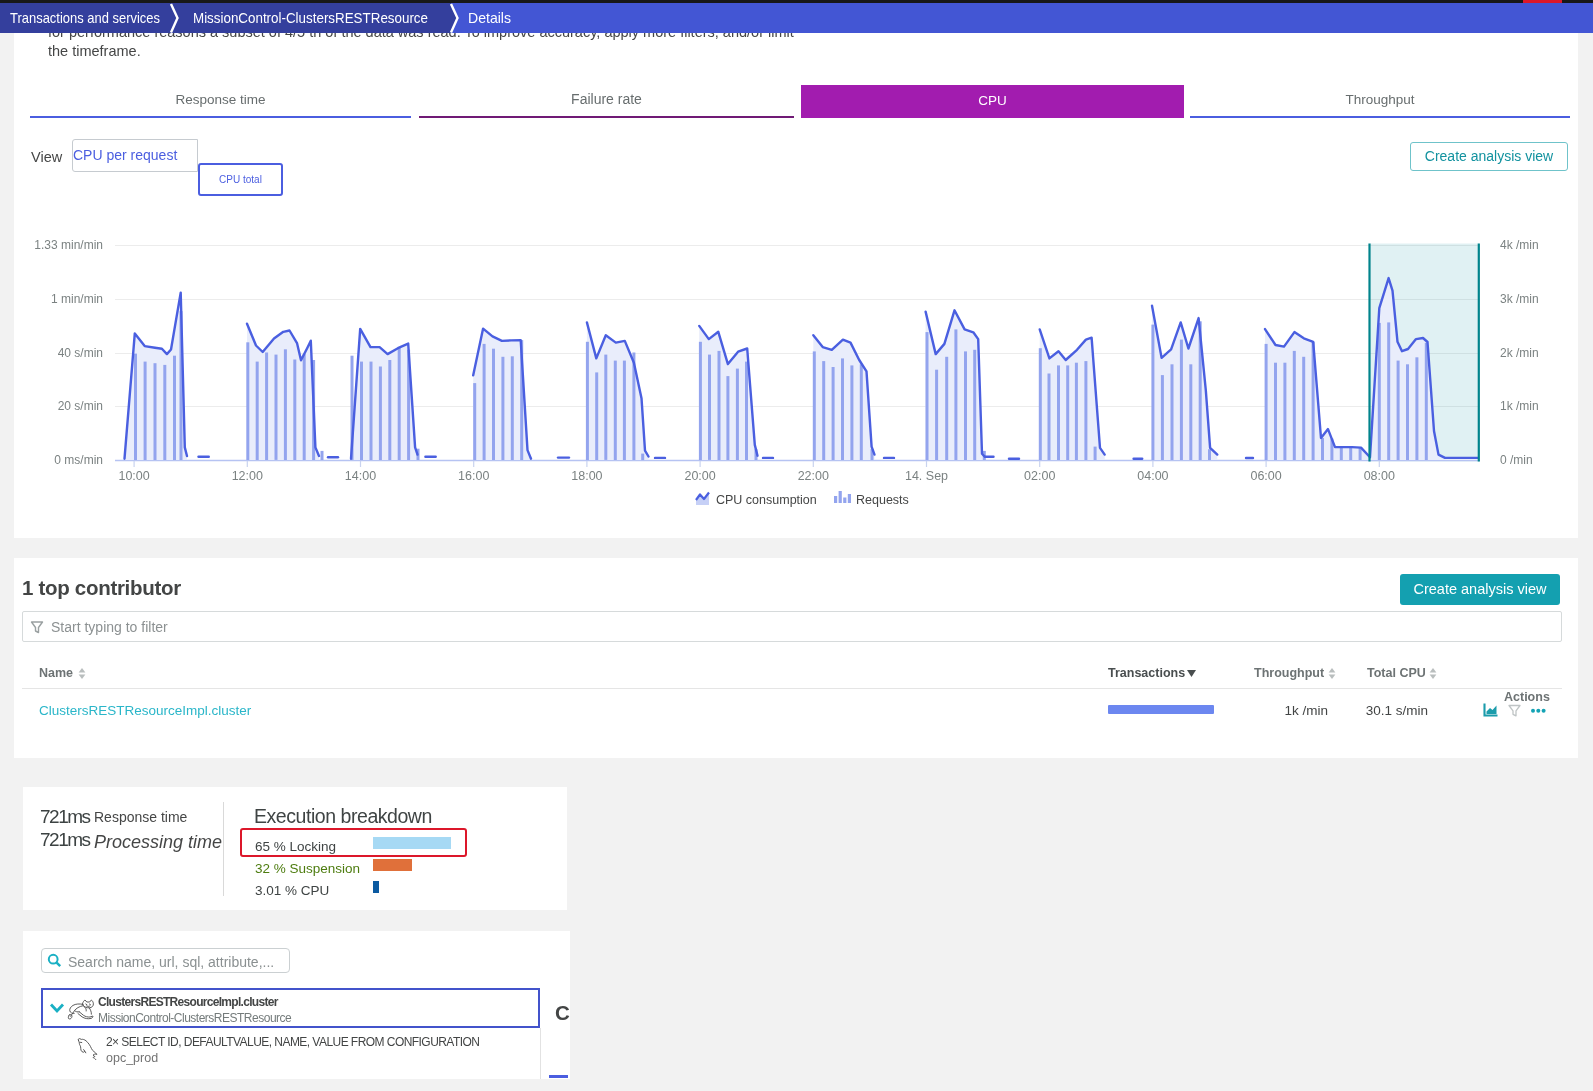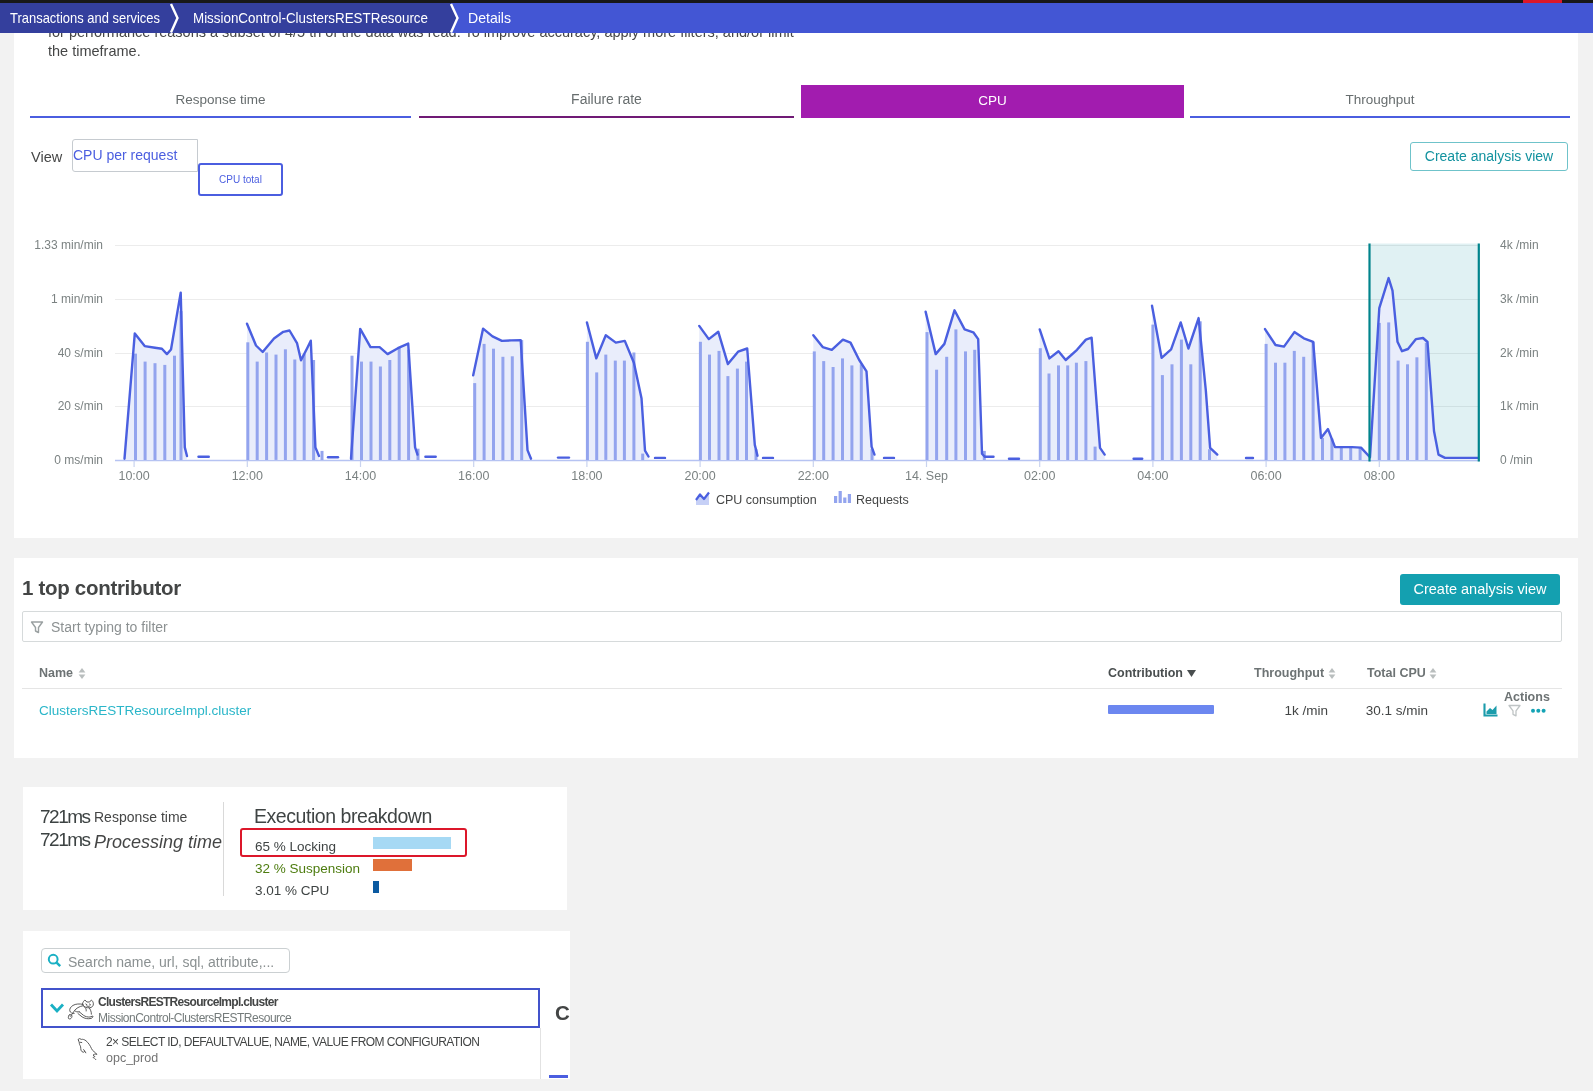--- a/index.html
+++ b/index.html
@@ -221,21 +221,21 @@
 <svg class="abs" style="left:30px;top:620px;z-index:6;" width="14" height="14">
   <path d="M1.5 2 L12.5 2 L8.5 7.5 L8.5 12.5 L5.5 11 L5.5 7.5 Z" fill="none" stroke="#9aa0a1" stroke-width="1.4" stroke-linejoin="round"></path>
 </svg>
 <div class="abs" style="left:51px;top:619px;font-size:14px;color:#8c9192;z-index:6;">Start typing to filter</div>
 
 <div class="abs" style="left:39px;top:666px;font-size:12.5px;font-weight:bold;color:#6d7374;z-index:5;">Name</div>
 <svg class="abs" style="left:78px;top:668px;z-index:5;" width="8" height="11">
     <path d="M4 0 L7.4 4.4 L0.6 4.4 Z" fill="#b9bebe"></path>
     <path d="M4 11 L7.4 6.6 L0.6 6.6 Z" fill="#b9bebe"></path>
   </svg>
-<div class="abs" style="left:1108px;top:666px;font-size:12.5px;font-weight:bold;color:#494e4f;z-index:5;">Contribution</div>
+<div class="abs" style="left:1108px;top:666px;font-size:12.5px;font-weight:bold;color:#494e4f;z-index:5;">Transactions</div>
 <svg class="abs" style="left:1187px;top:670px;z-index:5;" width="9" height="7">
     <path d="M4.5 7 L9 0 L0 0 Z" fill="#494e4f"></path>
   </svg>
 <div class="abs" style="left:1254px;top:666px;font-size:12.5px;font-weight:bold;color:#6d7374;z-index:5;">Throughput</div>
 <svg class="abs" style="left:1328px;top:668px;z-index:5;" width="8" height="11">
     <path d="M4 0 L7.4 4.4 L0.6 4.4 Z" fill="#b9bebe"></path>
     <path d="M4 11 L7.4 6.6 L0.6 6.6 Z" fill="#b9bebe"></path>
   </svg>
 <div class="abs" style="left:1367px;top:666px;font-size:12.5px;font-weight:bold;color:#6d7374;z-index:5;">Total CPU</div>
 <svg class="abs" style="left:1429px;top:668px;z-index:5;" width="8" height="11">

